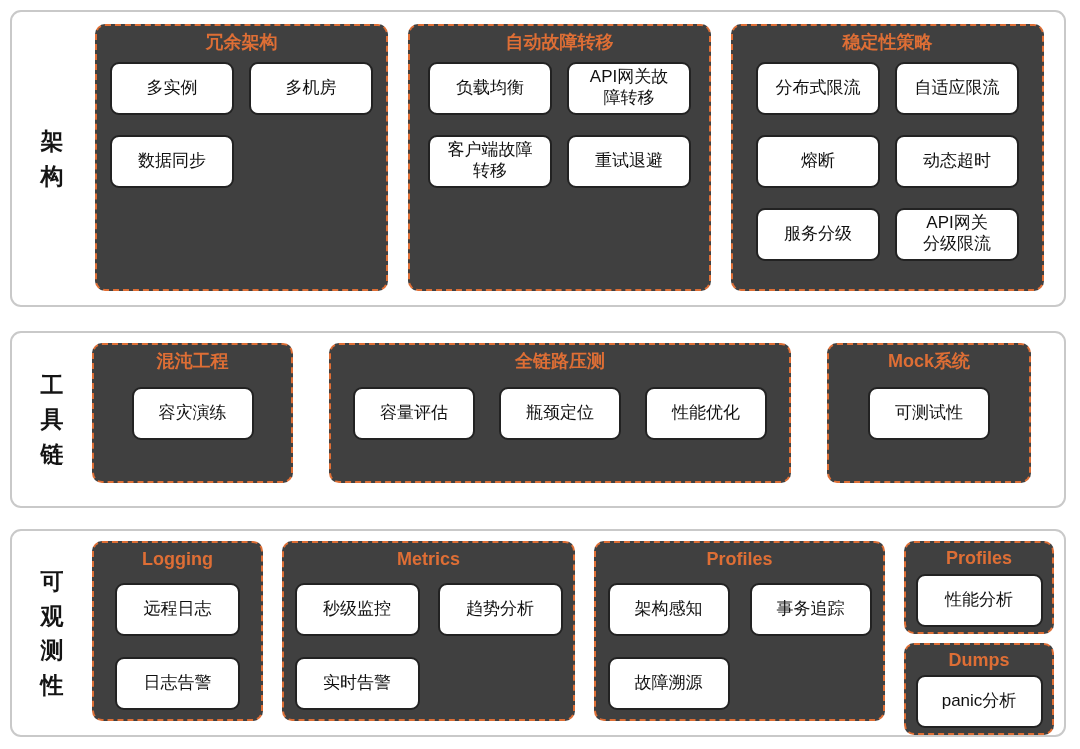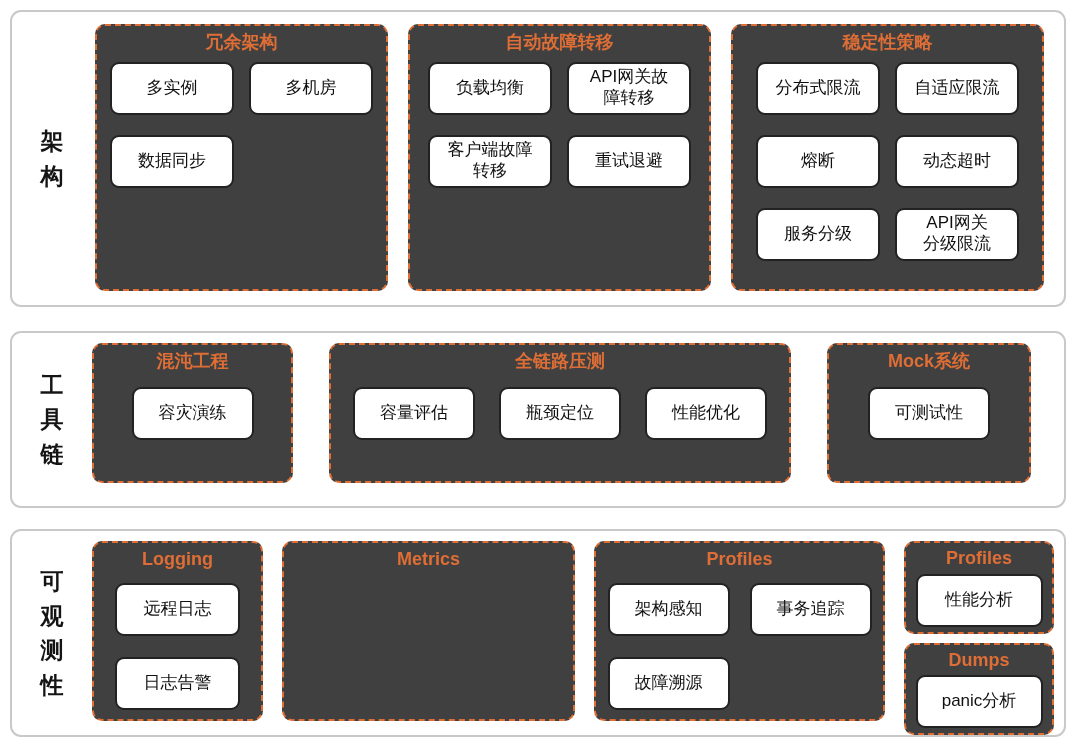--- a/index.html
+++ b/index.html
@@ -141,20 +141,25 @@
     <div class="panel-groups">
       <div class="group w171">
         <div class="group-title">Logging</div>
         <div class="grid grid-1col">
           <div class="box">远程日志</div>
           <div class="box">日志告警</div>
         </div>
       </div>
       <div class="group w293b">
         <div class="group-title">Metrics</div>
+        <div class="grid grid-2x125">
+          <div class="box">秒级监控</div>
+          <div class="box">趋势分析</div>
+          <div class="box">实时告警</div>
+        </div>
       </div>
       <div class="group w291">
         <div class="group-title">Profiles</div>
         <div class="grid grid-2x122">
           <div class="box">架构感知</div>
           <div class="box">事务追踪</div>
           <div class="box">故障溯源</div>
         </div>
       </div>
       <div class="col-right">

